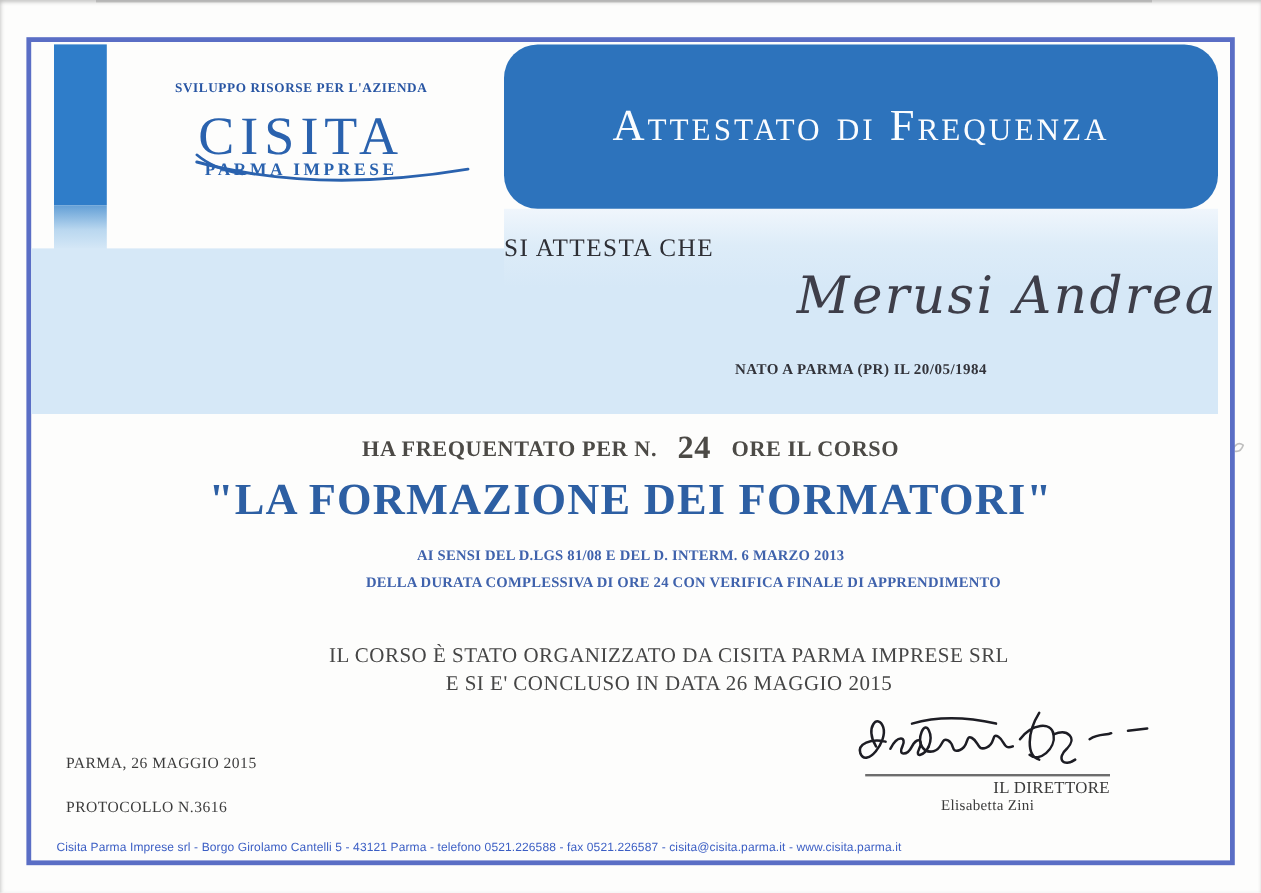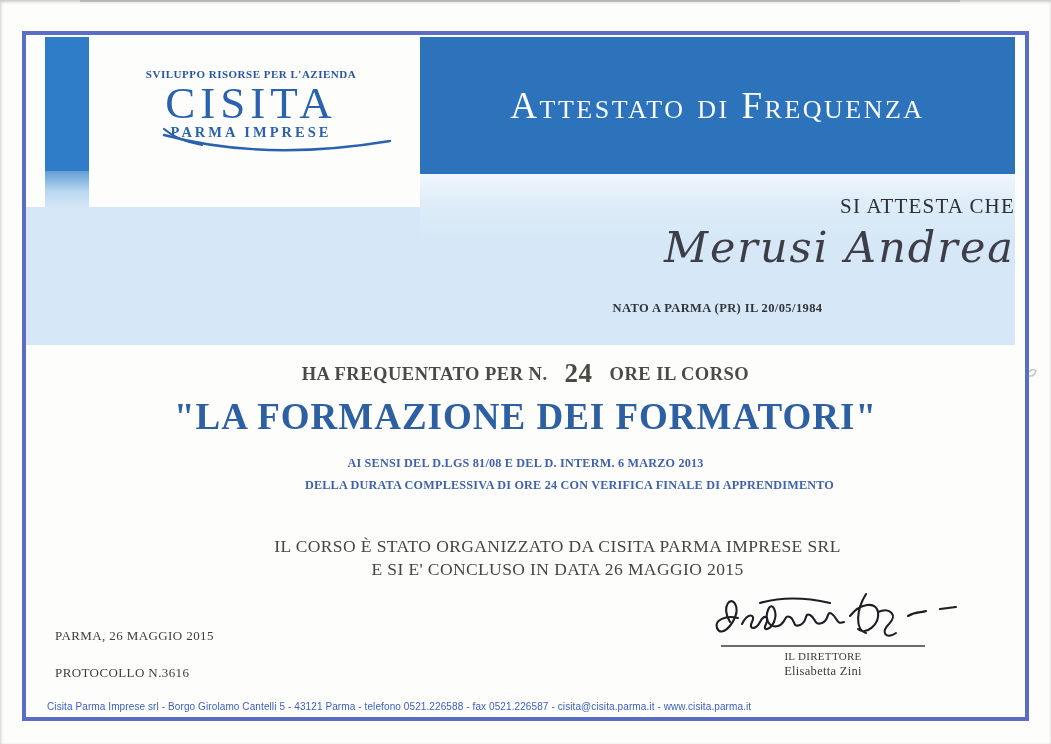--- a/index.html
+++ b/index.html
@@ -15,34 +15,34 @@
   .tiny-dot{left:435px;top:256px;width:3px;height:3px;border-radius:50%;background:#555;opacity:.5;}
   
   .frame{left:22px;top:31px;width:1007px;height:690px;box-sizing:border-box;
          border:4px solid var(--border-blue,#5a6ec5);}
   
   .left-bar{left:45px;top:37px;width:44px;height:134px;background:var(--bar-blue,#2f7dc9);}
   .left-bar-fade{left:45px;top:171px;width:44px;height:37px;
          background:linear-gradient(180deg,#639fd6 0%,#b9d7ef 55%,var(--light-blue,#d6e8f7) 100%);}
   
   .header-band{left:420px;top:37px;width:595px;height:137px;background:var(--band-blue,#2d73bc);
-         display:flex;align-items:center;justify-content:center;}
+         display:flex;align-items:center;justify-content:center;border-radius:28px;}
   .header-title{color:#fafcfe;font-size:37px;font-variant:small-caps;letter-spacing:2.5px;}
   
   .light-right{left:420px;top:174px;width:595px;height:171px;
          background:linear-gradient(180deg,#f0f6fc 0%,#ddecf8 18%,var(--light-blue,#d6e8f7) 38%);}
   .light-left{left:26px;top:207px;width:394px;height:138px;background:var(--light-blue,#d6e8f7);}
   
   .logo{left:128px;top:68px;width:246px;text-align:center;color:var(--logo-blue,#2a62ae);}
   .logo-tagline{font-size:11px;font-weight:bold;letter-spacing:.5px;color:#2855a3;}
-  .logo-name{font-size:45px;letter-spacing:5px;line-height:1.02;margin-top:1px;}
+  .logo-name{font-size:45px;letter-spacing:5px;line-height:1.02;margin-top:11px;}
   .logo-sub{font-size:14.5px;font-weight:bold;letter-spacing:3px;margin-top:-3px;}
   .logo-swoosh{left:160px;top:124px;width:236px;height:36px;}
   
-  .attest-intro{left:420px;top:194px;width:595px;text-align:right;
+  .attest-intro{left:420px;top:194px;width:595px;text-align:left;
         font-size:21px;letter-spacing:1.2px;color:#2e2f35;}
   .attest-name{left:420px;top:222px;width:595px;text-align:right;
         font-family:"DejaVu Serif",serif;font-style:italic;font-size:43px;
         letter-spacing:2px;color:#3e3e49;}
   .attest-birth{left:420px;top:301px;width:595px;text-align:center;
         font-size:12.5px;font-weight:bold;letter-spacing:.4px;color:#32333a;}
   
   .centerline{left:23px;width:1005px;text-align:center;}
   .attended{top:358px;font-size:18.5px;font-weight:bold;letter-spacing:.5px;color:#4c4a46;}
   .attended .hours{font-size:27px;margin:0 17px;vertical-align:-2px;}
@@ -55,21 +55,21 @@
   .validity{top:498px;font-size:12.5px;font-weight:bold;font-style:italic;
         letter-spacing:.2px;color:var(--legal-blue,#3f62ac);}
   .org-1{top:536px;}
   .org-2{top:559px;}
   .org-1,.org-2{font-size:17.5px;letter-spacing:.4px;color:#454545;padding-left:32px;}
   
   .place-date{left:55px;top:628px;font-size:13px;letter-spacing:.4px;color:#3c3c3c;}
   .protocol{left:55px;top:665px;font-size:13px;letter-spacing:.4px;color:#3c3c3c;}
   .sig-scrawl{left:708px;top:586px;width:262px;height:64px;}
   .sig-line{left:721px;top:645px;width:204px;height:2px;background:#6d6d6d;}
-  .sig-role{left:721px;top:650px;width:204px;text-align:center;font-size:11px;
+  .sig-role{left:721px;top:650px;width:204px;text-align:right;font-size:14px;
         letter-spacing:.3px;color:#3a3a3a;}
   .sig-name{left:721px;top:664px;width:204px;text-align:center;font-size:12.5px;
         letter-spacing:.3px;color:#3a3a3a;}
   .footer-line{left:47px;top:701px;width:960px;font-family:"Liberation Sans",sans-serif;
         font-size:10px;letter-spacing:.1px;color:var(--footer-blue,#3b5ec4);}
   .artifact-squiggle{left:1024px;top:363px;width:18px;height:18px;opacity:.55;}
 </style>
 </head>
 <body>
 

